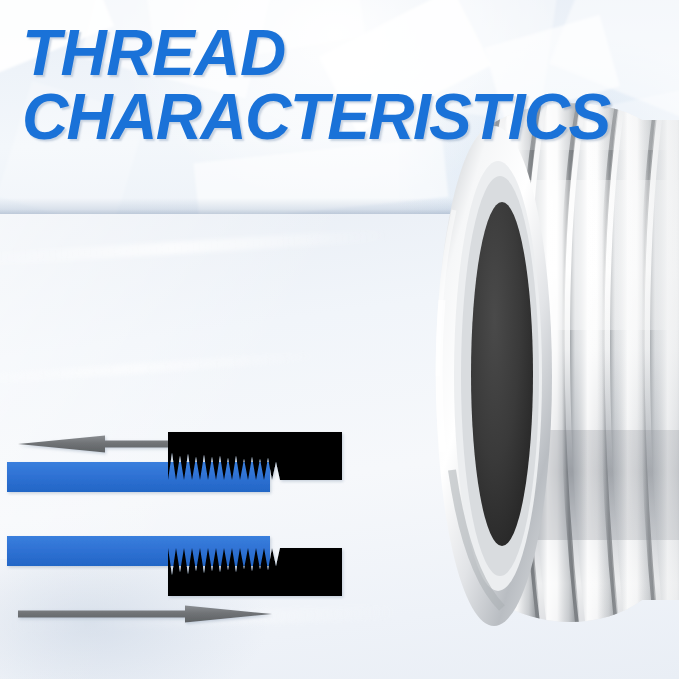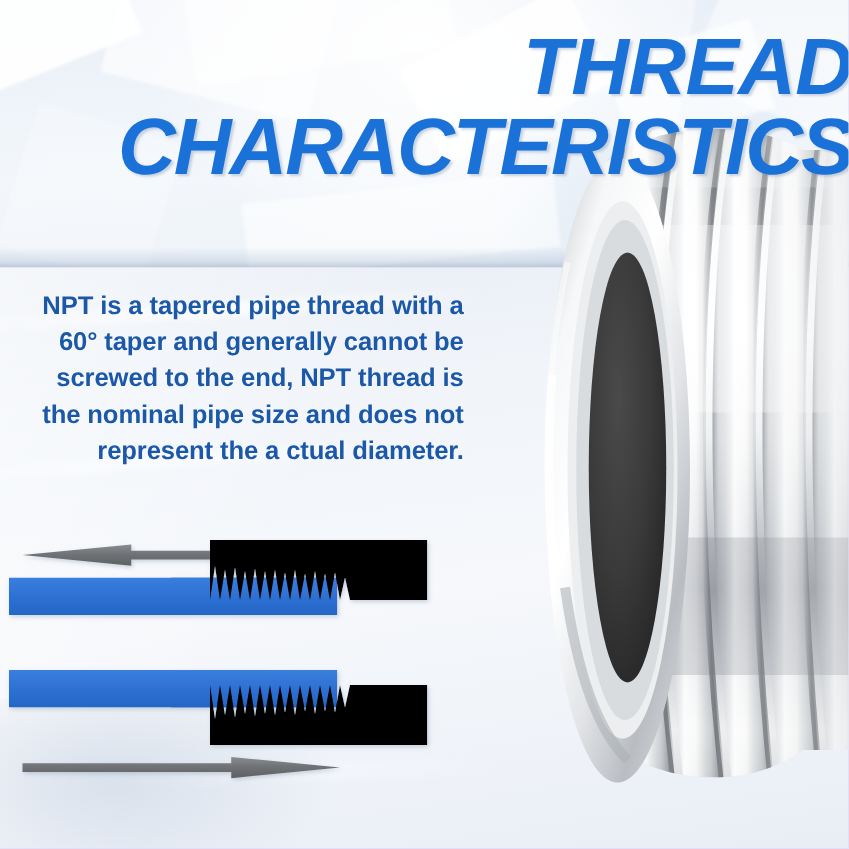--- a/index.html
+++ b/index.html
@@ -9,22 +9,21 @@
     background: #ffffff;
   }
   body {
     font-family: "Liberation Sans", sans-serif;
   }
   #stage {
     position: relative;
     width: 679px;
     height: 679px;
     overflow: hidden;
-    background: #c4b5fd;
-    text-align: right;
+    background: #14b8a6;
   }
 
   
   .header {
     position: absolute;
     left: 0; top: 0;
     width: 679px;
     height: 214px;
     overflow: hidden;
     background:
@@ -171,21 +170,20 @@
     <div class="hdr-shadowband"></div>
   </div>
 
   <div class="body-area">
     <div class="streak s1"></div>
     <div class="streak s2"></div>
     <div class="streak s3"></div>
     <div class="streak s4"></div>
     <div class="tint-dark"></div>
 
-    <div class="paragraph">NPT is a tapered pipe thread with a 60° taper and generally cannot be screwed to the end, NPT thread is the nominal pipe size and does not represent the a ctual diameter.</div>
 
     <div class="diagram">
       <svg width="360" height="240" viewBox="0 0 360 240" xmlns="http://www.w3.org/2000/svg">
         <defs>
           <linearGradient id="gArrow" x1="0" y1="0" x2="0" y2="1">
             <stop offset="0%" stop-color="#8a8d91"></stop>
             <stop offset="45%" stop-color="#707376"></stop>
             <stop offset="100%" stop-color="#5e6164"></stop>
           </linearGradient>
           <linearGradient id="gBlue" x1="0" y1="0" x2="0" y2="1">

